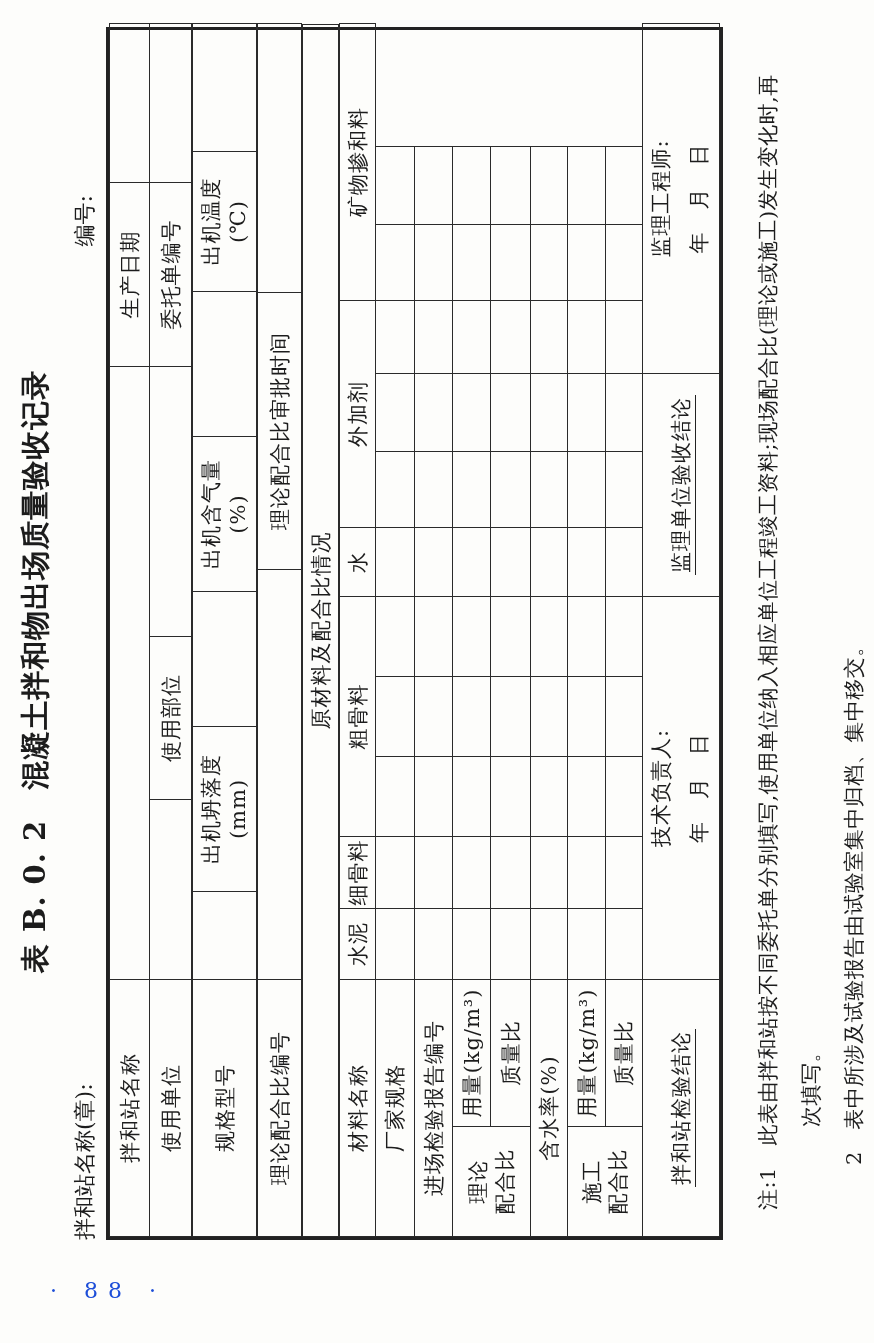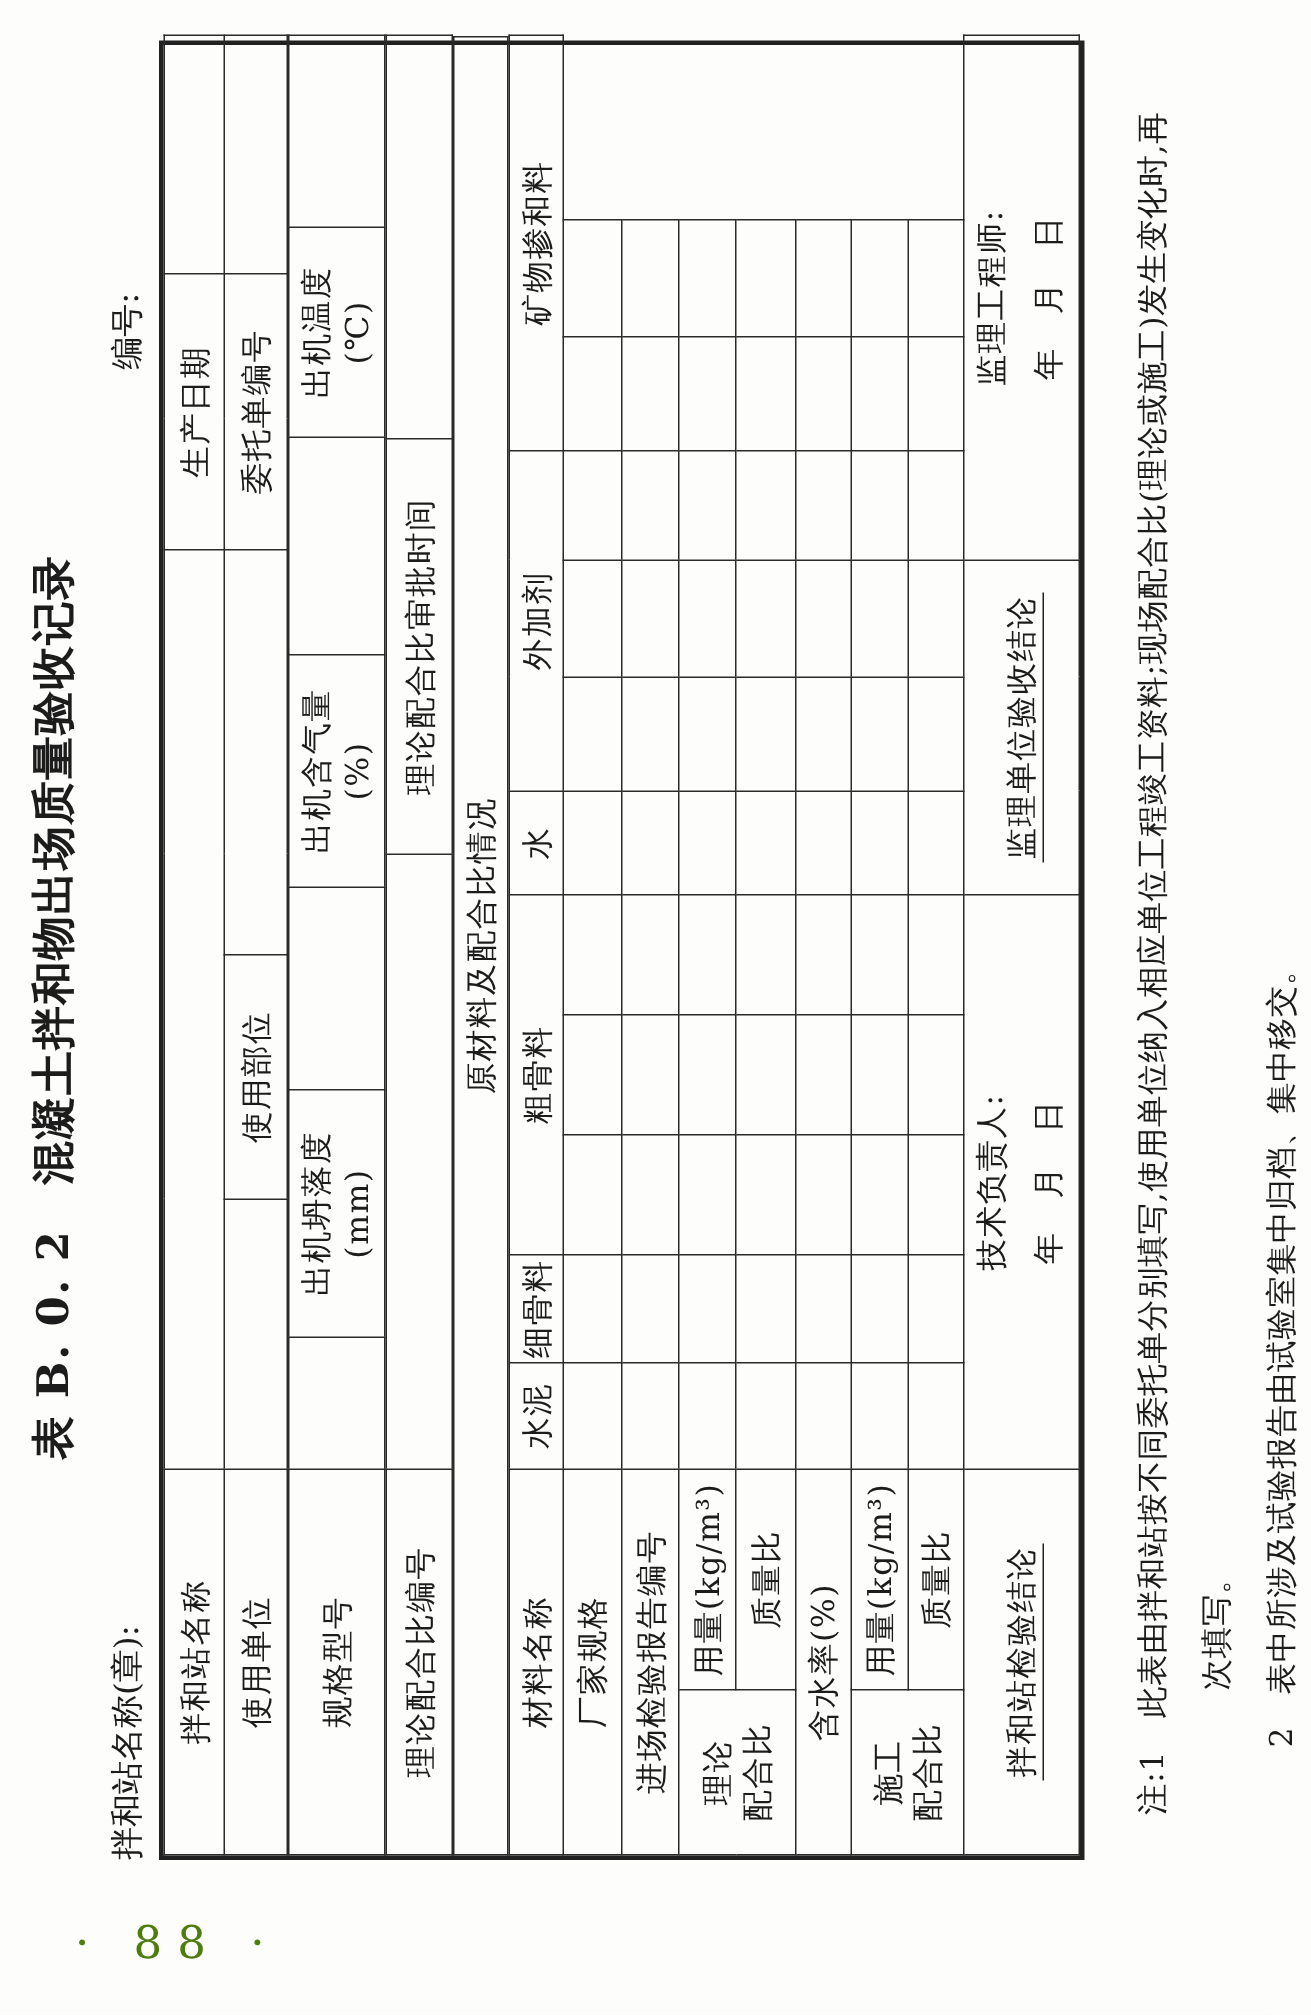--- a/index.html
+++ b/index.html
@@ -16,21 +16,21 @@
   table.grid{border-collapse:collapse;table-layout:fixed;width:1213px;}
   table.grid td{border:1px solid #2a2a2a;padding:0;text-align:center;vertical-align:middle;
                 font-size:21px;letter-spacing:1px;overflow:hidden;}
   .pre{white-space:pre-line;line-height:1.25;}
   td.small{font-size:20px;}
   td.sig{text-align:right;padding-right:26px;white-space:pre-line;line-height:1.8;}
   span.u{border-bottom:1.5px solid #222;padding:0 2px 2px 2px;}
   .notes{margin:24px 0 0 133px;font-size:21px;letter-spacing:0.5px;line-height:43px;white-space:nowrap;}
   .notes .n2{margin-left:83px;}
   .notes .n3{margin-left:45px;}
-  .pageno{position:absolute;left:50px;top:1278px;font-size:30px;letter-spacing:10px;color:#4d7c0f;}
+  .pageno{position:absolute;left:50px;top:1278px;font-size:22px;letter-spacing:10px;color:#1d4ed8;}
 </style>
 </head>
 <body>
 
 <div class="page">
   <div class="rotated">
 
     <div class="title">表 B. 0. 2　混凝土拌和物出场质量验收记录</div>
 
     <div class="meta-row">

